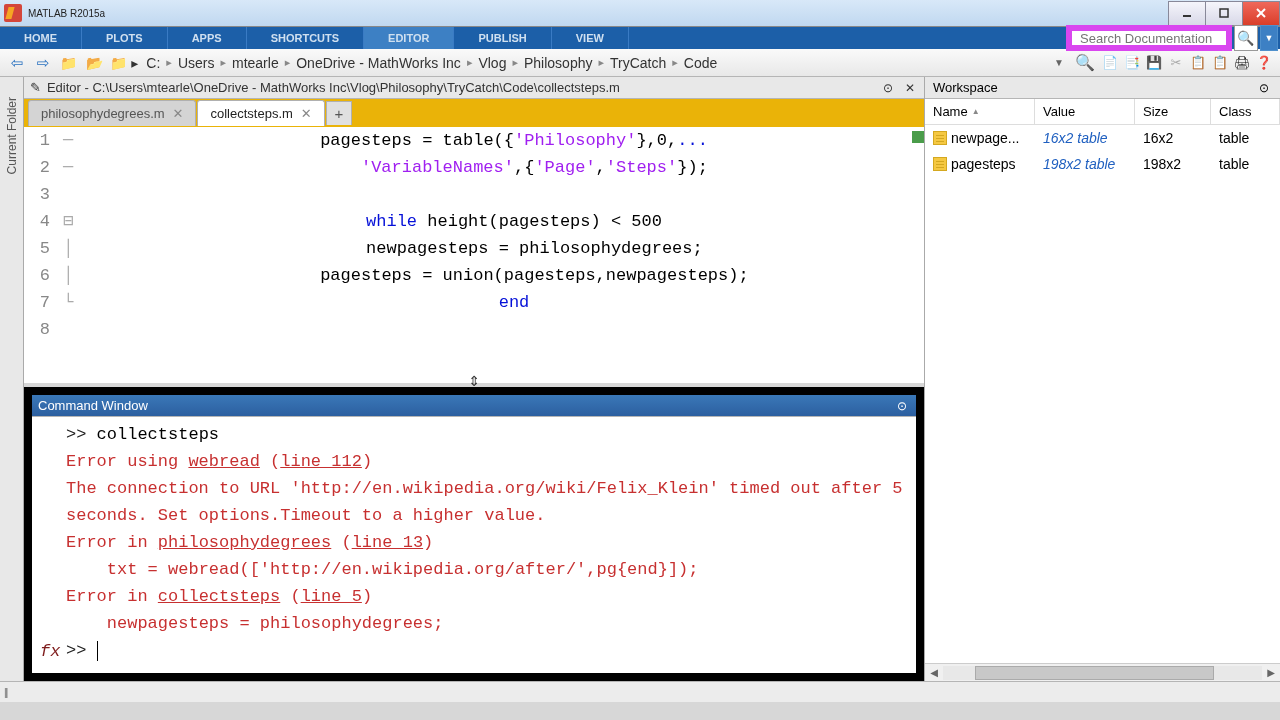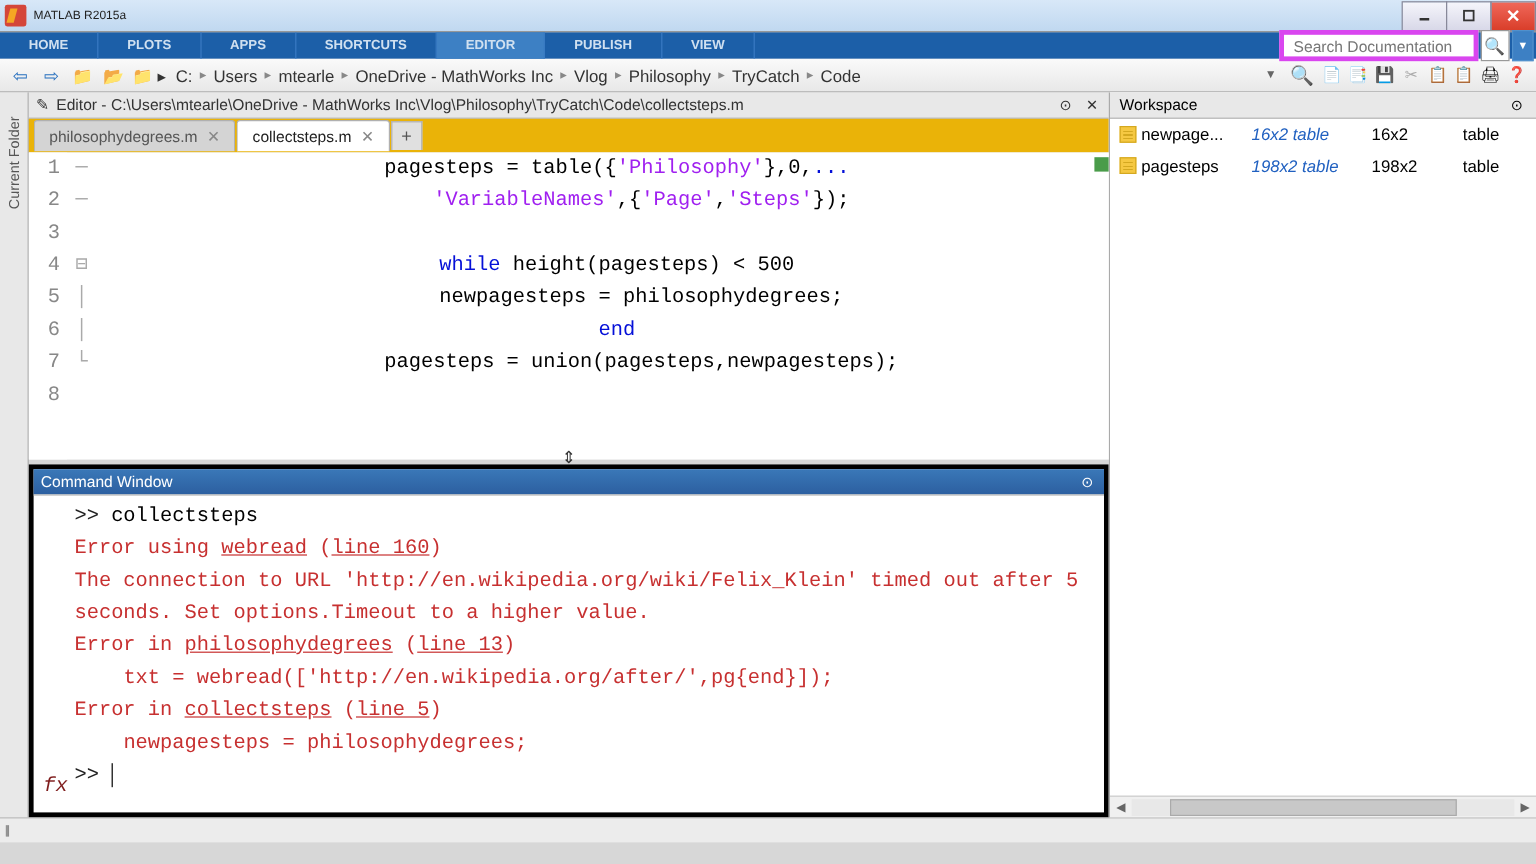--- a/index.html
+++ b/index.html
@@ -11,21 +11,21 @@
 .matlab-icon::before { content: ''; position: absolute; left: 3px; top: 3px; width: 6px; height: 12px; background: #f5a623; transform: skewX(-15deg); }
 .title-text { font-size: 10px; color: #222; }
 .win-ctrls { display: flex; }
 .win-btn { width: 38px; height: 25px; display: flex; align-items: center; justify-content: center; border: 1px solid #889; background: linear-gradient(#f5f5fb, #d8d8e8); margin-left: -1px; }
 .win-btn.close { background: linear-gradient(#f0685a, #d93e2a); color: #fff; }
 
 .toolstrip { height: 22px; background: #1c5fa8; display: flex; align-items: stretch; }
 .ts-tab { padding: 0 24px; display: flex; align-items: center; color: #d0e0f0; font-size: 11px; font-weight: bold; border-right: 1px solid #3a7bc4; cursor: pointer; }
 .ts-tab.editor { background: #3d80c4; }
 .ts-search { margin-left: auto; display: flex; align-items: center; padding-right: 2px; gap: 2px; }
-.ts-search input { width: 166px; height: 26px; padding: 0 8px; font-size: 13px; border: 4px solid #d946ef; background: #fff; }
+.ts-search input { width: 166px; height: 26px; padding: 0 8px; font-size: 13px; border: 6px solid #d946ef; background: #fff; }
 .search-btn { width: 24px; height: 26px; background: #fff; border: 1px solid #999; display: flex; align-items: center; justify-content: center; font-size: 14px; }
 .ts-drop { width: 18px; height: 26px; background: #3d80c4; border: 1px solid #5090cc; display: flex; align-items: center; justify-content: center; color: #fff; font-size: 9px; }
 
 .navbar { height: 28px; background: linear-gradient(#fafafa, #e8e8e8); display: flex; align-items: center; padding: 0 6px; border-bottom: 1px solid #b5b5b5; gap: 4px; }
 .nav-btn { width: 22px; height: 22px; display: flex; align-items: center; justify-content: center; cursor: pointer; }
 .nav-icon { font-size: 15px; color: #2870bf; }
 .folder-icon { font-size: 14px; }
 .breadcrumb { flex: 1; display: flex; align-items: center; font-size: 14px; color: #333; overflow: hidden; }
 .bc-folder { display: inline-flex; align-items: center; margin-right: 4px; }
 .bc-seg { padding: 2px 4px; }
@@ -57,21 +57,21 @@
 .code-lines { flex: 1; padding-left: 24px; text-align: center; }
 .cl { height: 27px; white-space: pre; }
 .kw { color: #0510d8; font-weight: normal; }
 .str { color: #a020f0; }
 .cdots { color: #0510d8; }
 .code-marker { position: absolute; right: 0; top: 4px; width: 12px; height: 12px; background: #4a9c4a; }
 
 .splitter { height: 4px; cursor: ns-resize; position: relative; }
 .resize-cursor { position: absolute; left: 50%; top: -10px; transform: translateX(-50%); font-size: 14px; color: #333; z-index: 10; }
 
-.cmd-window { background: #fff; display: flex; flex-direction: column; border: 4px solid #000000; }
+.cmd-window { background: #fff; display: flex; flex-direction: column; border: 8px solid #000000; }
 .cmd-body { flex: 1; display: flex; font-family: 'Consolas','Courier New',monospace; font-size: 17px; line-height: 27px; padding: 4px 8px; overflow: hidden; }
 .fx-col { width: 26px; color: #7f1d1d; font-style: italic; display: flex; flex-direction: column; justify-content: flex-end; padding-bottom: 4px; }
 .cmd-lines { flex: 1; }
 .cmd-line { white-space: pre-wrap; word-break: break-word; }
 .err { color: #c73030; }
 .err-link { text-decoration: underline; }
 .prompt { color: #222; }
 .cursor { display: inline-block; width: 1px; height: 20px; background: #000; vertical-align: middle; }
 
 .workspace-col { width: 356px; background: #fff; border-left: 1px solid #aaa; display: flex; flex-direction: column; }
@@ -230,58 +230,67 @@
           <div>│</div>
           <div>└</div>
           <div></div>
       </div>
       <div class="code-lines">
         <div class="cl"><span>pagesteps = table({</span><span class="str">'Philosophy'</span><span>},0,</span><span class="cdots">...</span></div>
         <div class="cl"><span>    </span><span class="str">'VariableNames'</span><span>,{</span><span class="str">'Page'</span><span>,</span><span class="str">'Steps'</span><span>});</span></div>
         <div class="cl"></div>
         <div class="cl"><span class="kw">while</span><span> height(pagesteps) &lt; 500</span></div>
         <div class="cl"><span>    newpagesteps = philosophydegrees;</span></div>
+        <div class="cl"><span>    pagesteps = union(pagesteps,newpagesteps);</span></div>
         <div class="cl"><span class="kw">end</span></div>
-        <div class="cl"><span>    pagesteps = union(pagesteps,newpagesteps);</span></div>
         <div class="cl"></div>
       </div>
     </div>
 
     <div class="splitter">
       <span class="resize-cursor">⇕</span>
     </div>
 
     <div class="cmd-window" style="flex:1;">
       <div class="panel-header active">
         <span class="panel-title">Command Window</span>
         <span class="panel-ctrl" style="color:#fff;">⊙</span>
       </div>
       <div class="cmd-body">
         <div class="fx-col">
             <span>fx</span>
           </div>
         <div class="cmd-lines">
           <div class="cmd-line"><span class="prompt">&gt;&gt; </span><span>collectsteps</span></div>
-          <div class="cmd-line err"><span>Error using </span><span class="err-link">webread</span><span> (</span><span class="err-link">line 160</span><span>)</span></div>
+          <div class="cmd-line err"><span>Error using </span><span class="err-link">webread</span><span> (</span><span class="err-link">line 112</span><span>)</span></div>
           <div class="cmd-line err">The connection to URL 'http://en.wikipedia.org/wiki/Felix_Klein' timed out after 5 seconds. Set options.Timeout to a higher value.</div>
           <div class="cmd-line err"><span>Error in </span><span class="err-link">philosophydegrees</span><span> (</span><span class="err-link">line 13</span><span>)</span></div>
           <div class="cmd-line err">    txt = webread(['http://en.wikipedia.org/after/',pg{end}]);</div>
           <div class="cmd-line err"><span>Error in </span><span class="err-link">collectsteps</span><span> (</span><span class="err-link">line 5</span><span>)</span></div>
           <div class="cmd-line err">    newpagesteps = philosophydegrees;</div>
           <div class="cmd-line"><span class="prompt">&gt;&gt; </span><span class="cursor"></span></div>
         </div>
       </div>
     </div>
   </div>
 
   <div class="workspace-col">
     <div class="ws-header">
       <span>Workspace</span>
       <span class="panel-ctrl">⊙</span>
     </div>
+    <div class="ws-cols">
+      <div class="ws-col-h ws-col-name">
+          <span>Name</span>
+          <span class="ws-sort">▲</span>
+        </div>
+      <div class="ws-col-h ws-col-value">Value</div>
+      <div class="ws-col-h ws-col-size">Size</div>
+      <div class="ws-col-h ws-col-class">Class</div>
+    </div>
     <div class="ws-rows">
       <div class="ws-row">
         <div class="ws-cell ws-col-name">
             <span class="var-icon"></span>
             <span>newpage...</span>
           </div>
         <div class="ws-cell ws-col-value">
             <span class="table-link">16x2 table</span>
           </div>
         <div class="ws-cell ws-col-size">16x2</div>

